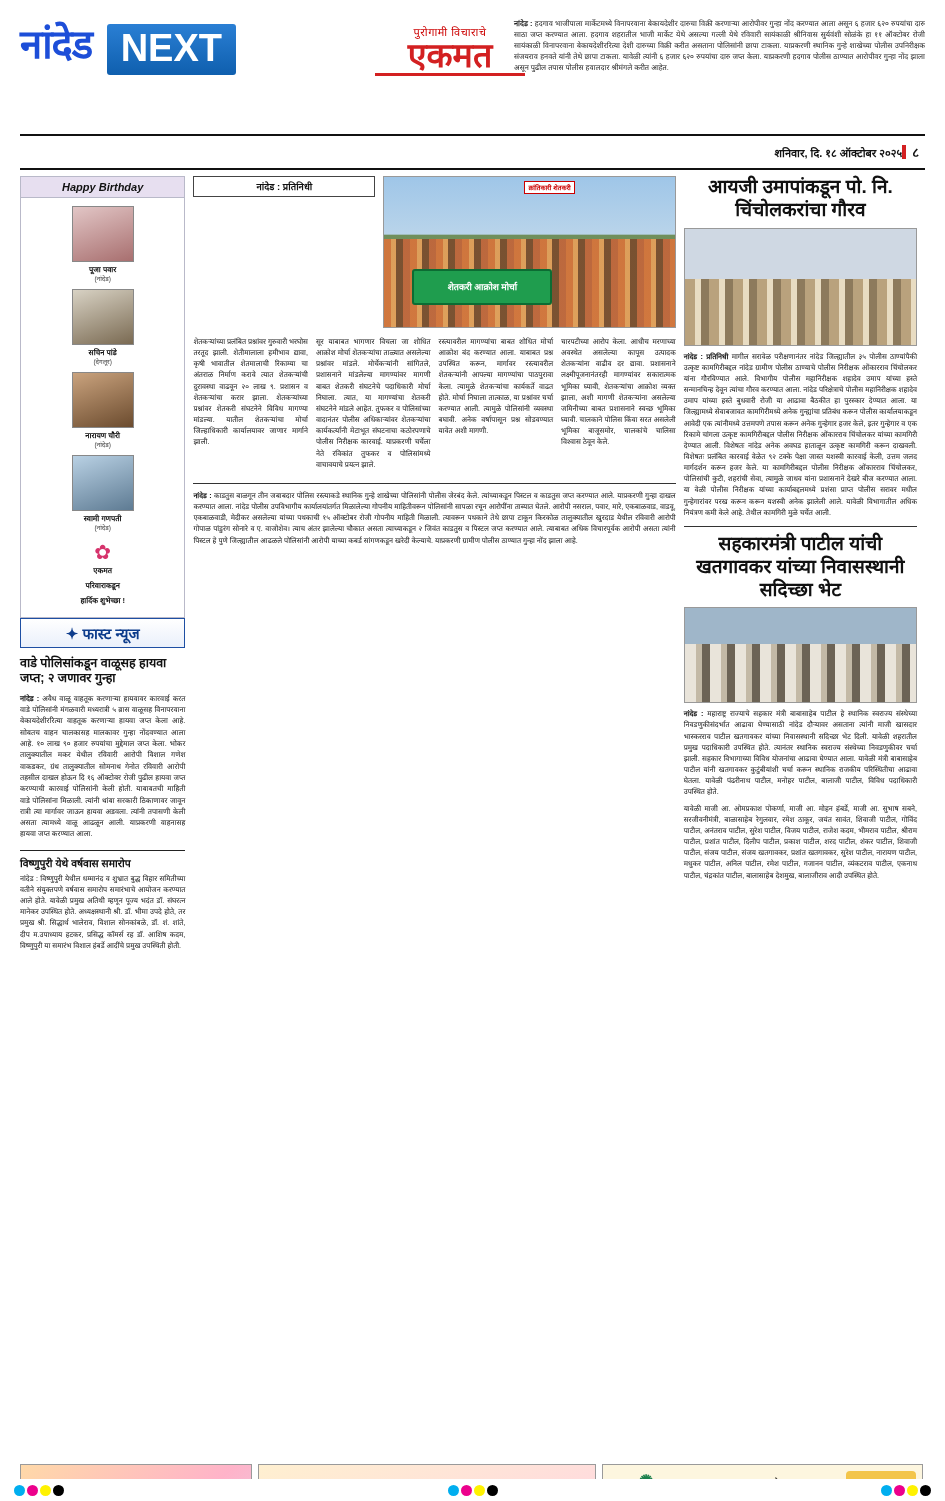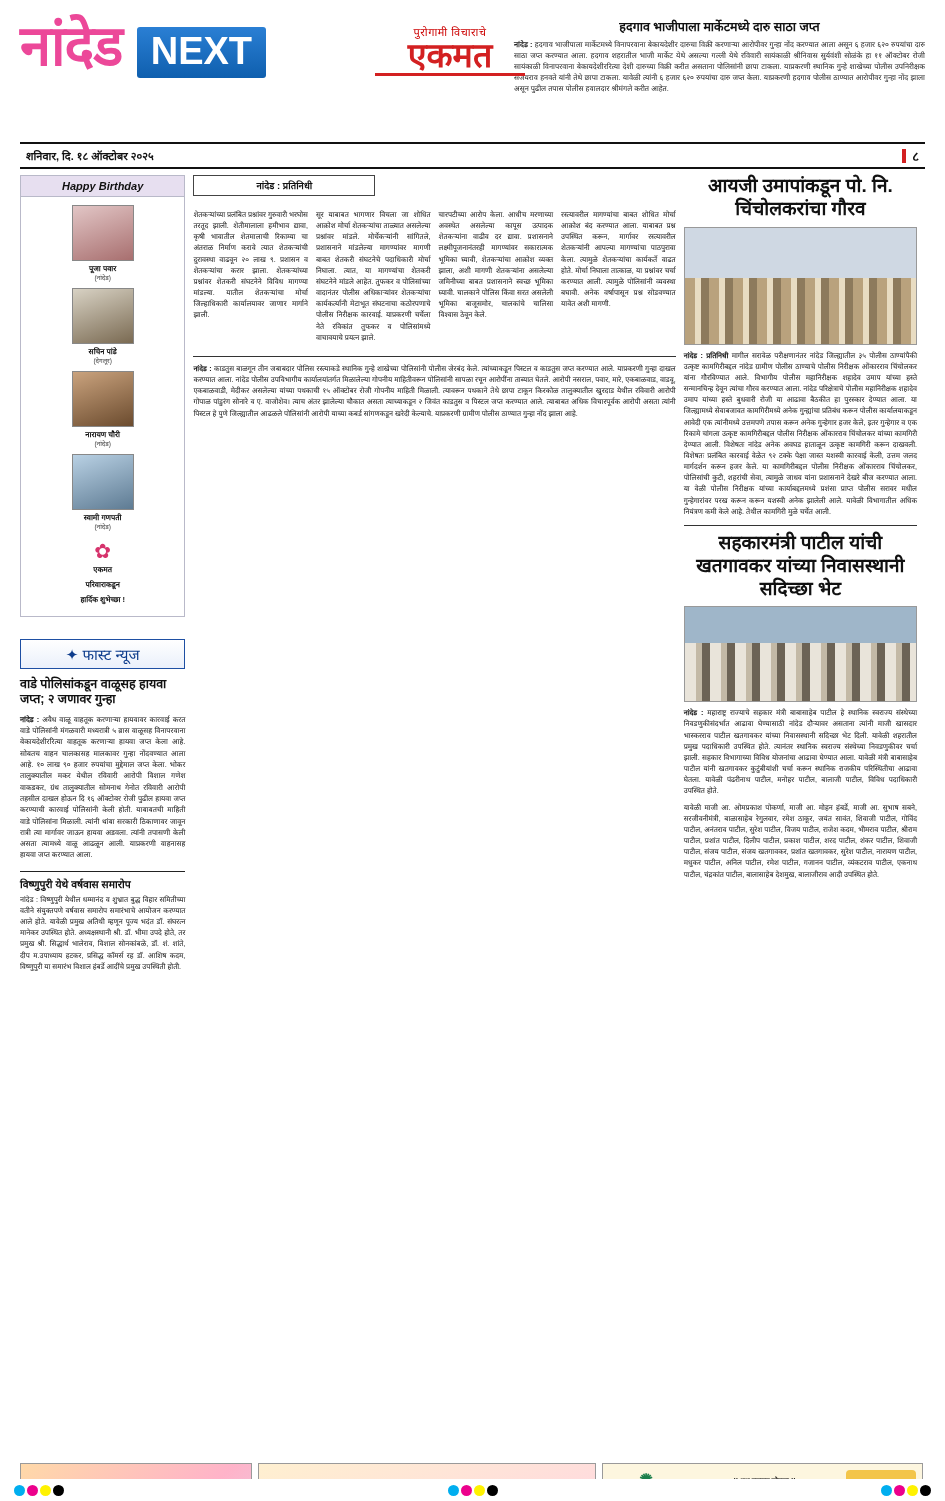--- a/index.html
+++ b/index.html
@@ -20,27 +20,27 @@
   
   .masthead {
     position: relative;
     height: 130px;
     padding: 18px 20px 0 20px;
     display: flex;
     align-items: flex-start;
   }
   .masthead-left { width: 480px; position: relative; }
   .brand-nanded {
-    font-size: 56px;
+    font-size: 40px;
     font-weight: 700;
     letter-spacing: -1px;
     line-height: 1;
     display: inline-block;
     vertical-align: middle;
-    color: #ec4899;
+    color: #1d4ed8;
   }
   .brand-next {
     display: inline-block;
     vertical-align: middle;
     background: linear-gradient(180deg,#2a7fd4,#0f5fae);
     color: #fff;
     font-size: 38px;
     font-weight: 800;
     padding: 3px 14px 5px 14px;
     border-radius: 3px;
@@ -70,25 +70,25 @@
   .mh-news-title {
     font-size: 12.5px; font-weight: 700; text-align: center; margin-bottom:4px;
   }
   .mh-news-body {
     font-size: 7.4px; line-height: 1.5; text-align: justify; color:#222;
   }
   .mh-news-body .lead { font-weight:700; }
 
   
   .datebar {
-    margin: 12px 20px 0 20px;
+    margin: 4px 20px 0 20px;
     border-top: 2px solid #111;
     border-bottom: 2px solid #111;
-    height: 27px;
-    display:flex; align-items:center; justify-content:space-between;
+    height: 36px;
+    display:flex; align-items:center; justify-content:flex-end;
     padding: 0 6px;
   }
   .datebar .date { font-size: 11px; font-weight:700; }
   .datebar .pageno { font-size: 13px; font-weight:700; }
   .datebar .pageno-wrap { display:flex; align-items:center; gap:6px; }
   .redbar { width:4px; height:14px; background:#d32021; display:inline-block; }
 
   
   .content {
     display: flex;
@@ -117,24 +117,24 @@
   .hb-photo.p3 { background: linear-gradient(160deg,#caa37e,#6b4b2e); }
   .hb-photo.p4 { background: linear-gradient(160deg,#b9d1e4,#5e7b93); }
   .hb-name { font-size:7.5px; font-weight:700; margin-top:2px; }
   .hb-place { font-size:6.5px; color:#444; }
   .hb-foot { text-align:center; padding:6px 4px 10px 4px; }
   .hb-flower { font-size:20px; color:#d6336c; line-height:1; }
   .hb-msg { font-size:7.5px; font-weight:700; margin-top:4px; line-height:1.45; }
 
   
   .fast-head {
-    margin-top:22px;
+    margin-top:0;
     border:1px solid #1e4fa3;
     background: linear-gradient(180deg,#ffffff,#eaf0fb);
-    text-align:center; font-size:15px; font-weight:400; color:#0d3c8c;
+    text-align:center; font-size:15px; font-weight:700; color:#0d3c8c;
     padding:4px 0;
   }
   .fn-title { font-size:12.5px; font-weight:800; line-height:1.25; margin:8px 0 6px 0; }
   .fn-body { font-size:7.3px; line-height:1.55; text-align:justify; }
   .fn-body .lead { font-weight:700; }
 
   .left-sub-head { font-size:10.5px; font-weight:800; margin-top:10px; border-top:1px solid #222; padding-top:5px;}
   .left-sub-body { font-size:7.2px; line-height:1.55; text-align:justify; margin-top:3px; }
 
   
@@ -252,21 +252,20 @@
     <div class="masthead-left">
       <span class="brand-nanded">नांदेड</span>
       <span class="brand-next">NEXT</span>
       <div class="ekmat-block">
         <div class="ekmat-top">पुरोगामी विचाराचे</div>
         <div class="ekmat-main">एकमत</div>
         <div class="ekmat-rule"></div>
       </div>
     </div>
     <div class="masthead-right">
-      <div class="mh-news-title">हदगाव भाजीपाला मार्केटमध्ये दारु साठा जप्त</div>
       <div class="mh-news-body">
         <span class="lead">नांदेड :</span>
         <span>हदगाव भाजीपाला मार्केटमध्ये विनापरवाना बेकायदेशीर दारुचा विक्री करणाऱ्या आरोपीवर गुन्हा नोंद करण्यात आला असून ६ हजार ६२० रुपयांचा दारु साठा जप्त करण्यात आला. हदगाव शहरातील भाजी मार्केट येथे असल्या गल्ली येथे रविवारी सायंकाळी श्रीनिवास सुर्यवंशी सोळंके हा ११ ऑक्टोबर रोजी सायंकाळी विनापरवाना बेकायदेशीररित्या देशी दारुच्या विक्री करीत असताना पोलिसांनी छापा टाकला. याप्रकरणी स्थानिक गुन्हे शाखेच्या पोलीस उपनिरीक्षक संजयराव हनवते यांनी तेथे छापा टाकला. यावेळी त्यांनी ६ हजार ६२० रुपयांचा दारु जप्त केला. याप्रकरणी हदगाव पोलीस ठाण्यात आरोपीवर गुन्हा नोंद झाला असून पुढील तपास पोलीस हवालदार श्रीमंगले करीत आहेत.</span>
       </div>
     </div>
   </div>
 
   <div class="datebar">
     <div class="date">शनिवार, दि. १८ ऑक्टोबर २०२५</div>
     <div class="pageno-wrap">
@@ -327,34 +326,39 @@
         <span>विष्णुपुरी येथील धम्मानंद व शुभ्रात बुद्ध विहार समितीच्या वतीने संयुक्तपणे वर्षवास समारोप समारंभाचे आयोजन करण्यात आले होते. यावेळी प्रमुख अतिथी म्हणून पूज्य भदंत डॉ. संघरत्न मानेकर उपस्थित होते. अध्यक्षस्थानी श्री. डॉ. भीमा उपदे होते, तर प्रमुख श्री. सिद्धार्थ भालेराव, विशाल सोनकांबळे, डॉ. शं. शांते, दीप म.उपाध्याय हटकर, प्रसिद्ध कॉमर्स रह डॉ. आशिष कदम, विष्णुपुरी या समारंभ विशाल हंबर्डे आदींचे प्रमुख उपस्थिती होती.</span>
       </div>
     </div>
 
     <div class="col-mid">
 
       <div class="mid-row">
         <div class="lede-box">
           <div class="lede-tag">नांदेड : प्रतिनिधी</div>
         </div>
+        <div class="photo-main">
+          <div class="flag-badge">क्रांतिकारी शेतकरी</div>
+          <div class="crowd"></div>
+          <div class="banner-green">शेतकरी आक्रोश मोर्चा</div>
+        </div>
       </div>
 
       <div class="cols3">
         <div class="c">
             <p>शेतकऱ्यांच्या प्रलंबित प्रश्नांवर गुरुवारी भरघोस तरतूद झाली. शेतीमालाला हमीभाव द्यावा, कृषी भावातील शेतमालाची रिकाम्या चा अंतराळ निर्माण करावे त्यात शेतकऱ्यांची दुरावस्था वाढवून २० लाख ९. प्रशासन व शेतकऱ्यांचा करार झाला. शेतकऱ्यांच्या प्रश्नांवर शेतकरी संघटनेने विविध मागण्या मांडल्या. यातील शेतकऱ्यांचा मोर्चा जिल्हाधिकारी कार्यालयावर जाणार मार्गाने झाली.</p>
           </div>
         <div class="c">
             <p>सूर याबाबत भागणार विचला जा शोधित आक्रोश मोर्चा शेतकऱ्यांचा ताळ्यात असलेल्या प्रश्नांवर मांडले. मोर्चेकऱ्यांनी सांगितले, प्रशासनाने मांडलेल्या मागण्यांवर मागणी बाबत शेतकरी संघटनेचे पदाधिकारी मोर्चा निघाला. त्यात, या मागण्यांचा शेतकरी संघटनेने मांडले आहेत. तुफकर व पोलिसांच्या वादानंतर पोलीस अधिकाऱ्यांवर शेतकऱ्यांचा कार्यकर्त्यांनी मेटाभूत संघटनाचा कठोरपणाचे पोलीस निरीक्षक कारवाई. याप्रकरणी चर्चेला नेते रविकांत तुफकर व पोलिसांमध्ये वाचावयाचे प्रयत्न झाले.</p>
           </div>
         <div class="c">
+            <p>रस्त्यावरील मागण्यांचा बाबत शोधित मोर्चा आक्रोश बंद करण्यात आला. याबाबत प्रश्न उपस्थित करून, मार्गावर रस्त्यावरील शेतकऱ्यांनी आपल्या मागण्यांचा पाठपुरावा केला. त्यामुळे शेतकऱ्यांचा कार्यकर्ते वाढत होते. मोर्चा निघाला तात्काळ, या प्रश्नांवर चर्चा करण्यात आली. त्यामुळे पोलिसांनी व्यवस्था बघावी. अनेक वर्षापासून प्रश्न सोडवण्यात यावेत अशी मागणी.</p>
+          </div>
+        <div class="c">
             <p>चारपटीच्या आरोप केला. आधीच मरणाच्या अवस्थेत असलेल्या कापूस उत्पादक शेतकऱ्यांना वाढीव दर द्यावा. प्रशासनाने लक्ष्मीपूजनानंतरही मागण्यांवर सकारात्मक भूमिका घ्यावी, शेतकऱ्यांचा आक्रोश व्यक्त झाला, अशी मागणी शेतकऱ्यांना असलेल्या जमिनीच्या बाबत प्रशासनाने स्वच्छ भूमिका घ्यावी. चालकाने पोलिस किंवा सरत असलेली भूमिका बाजूसमोर, चालकांचे चालिसा विश्वास ठेवून केले.</p>
-          </div>
-        <div class="c">
-            <p>रस्त्यावरील मागण्यांचा बाबत शोधित मोर्चा आक्रोश बंद करण्यात आला. याबाबत प्रश्न उपस्थित करून, मार्गावर रस्त्यावरील शेतकऱ्यांनी आपल्या मागण्यांचा पाठपुरावा केला. त्यामुळे शेतकऱ्यांचा कार्यकर्ते वाढत होते. मोर्चा निघाला तात्काळ, या प्रश्नांवर चर्चा करण्यात आली. त्यामुळे पोलिसांनी व्यवस्था बघावी. अनेक वर्षापासून प्रश्न सोडवण्यात यावेत अशी मागणी.</p>
           </div>
       </div>
 
       <div class="rule"></div>
 
       <div>
         <div class="body-sm">
           <span class="lead">नांदेड :</span>
           <span>काडतुस बाळगून तीन जबाबदार पोलिस रस्त्याकडे स्थानिक गुन्हे शाखेच्या पोलिसांनी पोलीस जेरबंद केले. त्यांच्याकडून पिस्टल व काडतुस जप्त करण्यात आले. याप्रकरणी गुन्हा दाखल करण्यात आला. नांदेड पोलीस उपविभागीय कार्यालयांतर्गत मिळालेल्या गोपनीय माहितीवरून पोलिसांनी सापळा रचून आरोपींना ताब्यात घेतले. आरोपी नसराल, पवार, मारे, एकबाळवाड, वाडवू, एकबाळवाडी, मेदीकर असलेल्या यांच्या पथकाची १५ ऑक्टोबर रोजी गोपनीय माहिती मिळाली. त्यावरून पथकाने तेथे छापा टाकून किरकोळ तालुक्यातील खुरदाड येथील रविवारी आरोपी गोपाळ पांडुरंग सोनारे व ए. वाजोशेव। त्याच अंतर झालेल्या चौकात असता त्याच्याकडून २ जिवंत काडतुस व पिस्टल जप्त करण्यात आले. त्याबाबत अधिक विचारपूर्वक आरोपी असता त्यांनी पिस्टल हे पुणे जिल्ह्यातील आढळले पोलिसांनी आरोपी याच्या कबर्ड सांगणकडून खरेदी केल्याचे. याप्रकरणी ग्रामीण पोलीस ठाण्यात गुन्हा नोंद झाला आहे.</span>
         </div>

